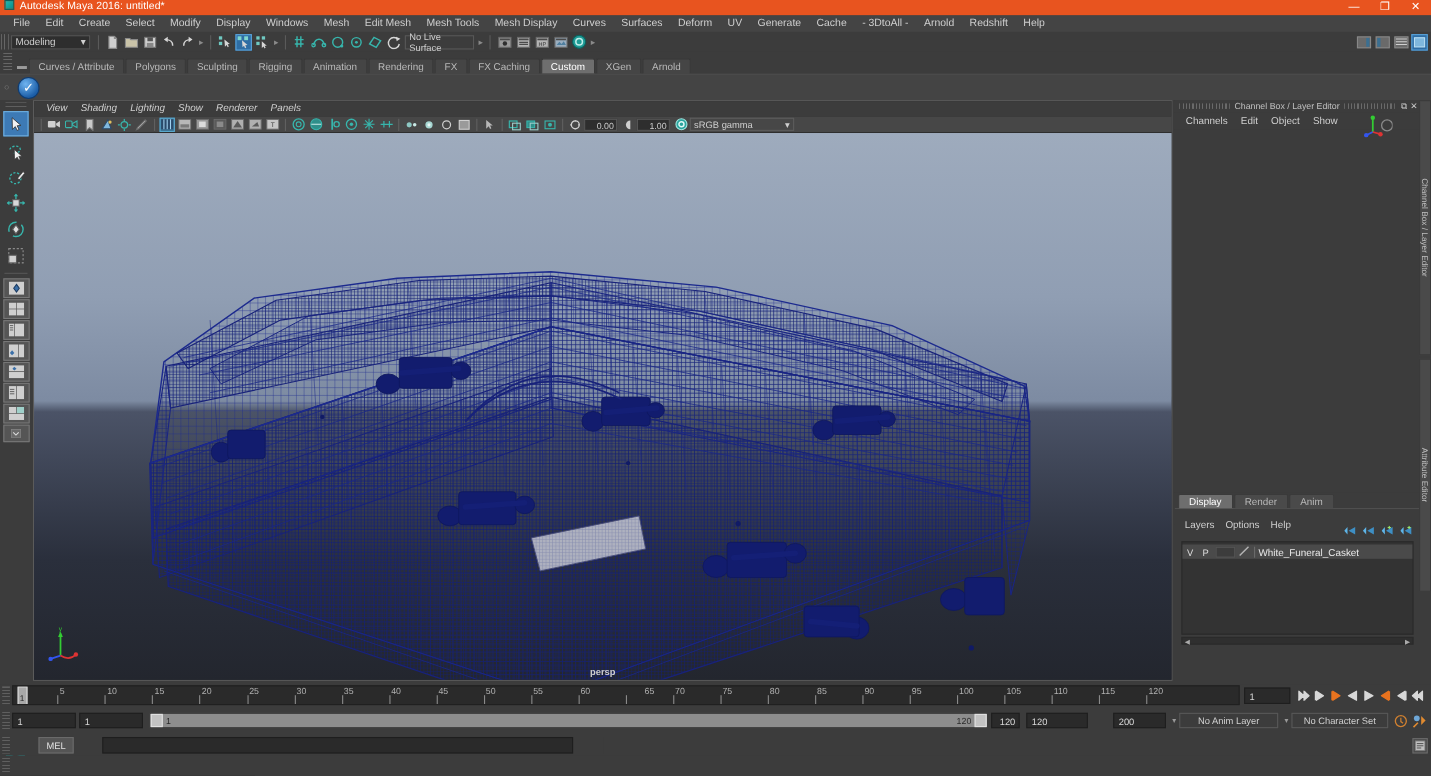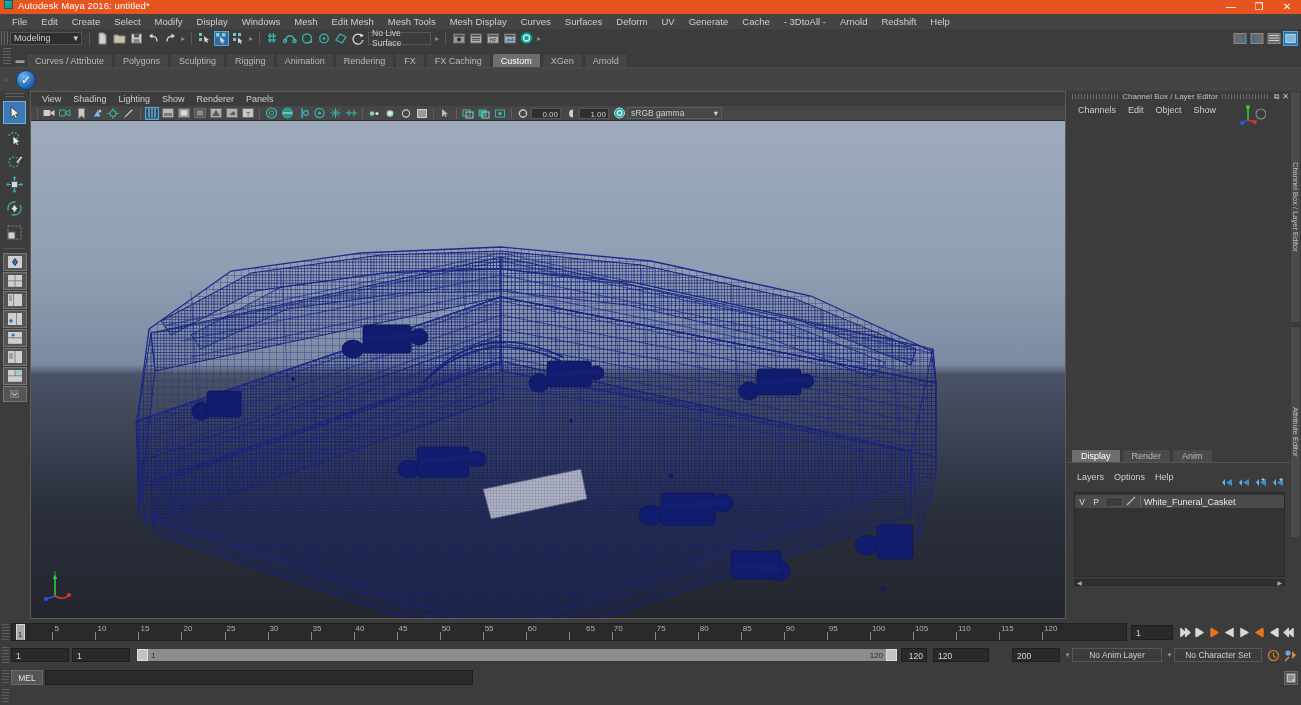--- a/index.html
+++ b/index.html
@@ -85,21 +85,21 @@
   .tb-btn{width:23px;height:23px;margin:1px auto 1px auto;display:flex;align-items:center;justify-content:center;}
   .tb-btn.sel{background:#3d7ab5;border:1px solid #6fb0e0;}
   .tb-rule{height:1px;margin:4px 4px;background:#555;}
   .tb-layout{width:24px;height:18px;margin:1px auto;background:#555;border:1px solid #777;
     display:flex;align-items:center;justify-content:center;}
   .tb-logo{position:absolute;left:3px;bottom:6px;width:22px;height:20px;}
 
   
   .vp-panel{position:absolute;left:30px;top:91px;width:1036px;height:528px;background:#2b2b2b;
     border:1px solid #5b5b5b;}
-  .vp-menubar{height:14px;background:#3c3c3c;display:flex;align-items:flex-start;padding-left:5px;}
+  .vp-menubar{height:14px;background:#3c3c3c;display:flex;align-items:flex-end;padding-left:5px;font-style:italic;}
   .vp-menubar .menu-item{font-size:9px;padding:0 6px;}
   .vp-toolbar{height:15px;background:#474747;display:flex;align-items:center;padding-left:3px;
     border-bottom:1px solid #2e2e2e;}
   .vicn{width:14px;height:13px;margin:0 1px;display:flex;align-items:center;justify-content:center;}
   .vicn.on{background:#3b6f91;border:1px solid #59a8cc;}
   .vsep{width:1px;height:11px;background:#606060;margin:0 3px;}
   .numfld{width:30px;height:11px;background:#2e2e2e;border:1px solid #555;font-size:8px;
     color:#cfcfcf;text-align:right;padding-right:2px;line-height:11px;margin-right:2px;}
   .gamma-combo{width:95px;height:12px;background:#474747;border:1px solid #5d5d5d;font-size:8.5px;
     color:#d0d0d0;display:flex;align-items:center;justify-content:space-between;padding:0 3px;}
@@ -165,21 +165,21 @@
   .rs-bar{position:relative;height:14px;flex:1;background:#4e4e4e;border:1px solid #3a3a3a;margin:0 3px;}
   .rs-range{position:absolute;left:0;top:0;height:12px;background:#8d8d8d;display:flex;align-items:center;}
   .rs-handleL{width:11px;height:12px;background:#c3c3c3;border:1px solid #e0e0e0;}
   .rs-handleR{width:11px;height:12px;background:#c3c3c3;border:1px solid #e0e0e0;}
   .rs-label{font-size:8px;color:#2a2a2a;padding:0 3px;}
   .rs-combo{height:14px;background:#3c3c3c;border:1px solid #585858;font-size:8.5px;color:#d0d0d0;
     display:flex;align-items:center;justify-content:center;margin-right:3px;}
   .rs-arrow{width:9px;text-align:center;color:#9a9a9a;font-size:7px;}
 
   
-  .cmdline{position:absolute;left:0;top:668px;width:1301px;height:19px;background:#3c3c3c;display:flex;align-items:center;}
+  .cmdline{position:absolute;left:0;top:668px;width:1301px;height:19px;background:#3c3c3c;display:flex;align-items:center;gap:24px;}
   .cmd-grip{width:7px;height:15px;margin:0 2px;
     background:repeating-linear-gradient(to bottom,#5f5f5f 0 1px,transparent 1px 3px);}
   .cmd-mel{width:32px;height:15px;background:#555;border:1px solid #6a6a6a;font-size:8.5px;color:#e0e0e0;
     display:flex;align-items:center;justify-content:center;}
   .cmd-in{width:428px;height:15px;background:#2a2a2a;border:1px solid #1e1e1e;margin-left:2px;}
   .cmd-out{flex:1;height:15px;background:#3c3c3c;margin-left:4px;}
   .cmd-script{width:14px;height:14px;border:1px solid #6a6a6a;background:#4a4a4a;margin-right:3px;
     display:flex;align-items:center;justify-content:center;}
 
   
@@ -878,20 +878,21 @@
       <svg class="axis-gizmo" viewBox="0 0 40 34">
         <path d="M12 26 L12 6" stroke="#33cc33" stroke-width="1.6"></path>
         <path d="M12 4 l-2.2 5 h4.4 z" fill="#33cc33"></path>
         <text x="12" y="4" font-size="6" fill="#33cc33" text-anchor="middle">y</text>
         <path d="M12 26 L3 29" stroke="#3355ee" stroke-width="1.6"></path>
         <circle cx="3" cy="29" r="2" fill="#3355ee"></circle>
         <path d="M12 26 Q20 31 26 25" stroke="#dd3333" stroke-width="1.6" fill="none"></path>
         <circle cx="26" cy="25" r="2" fill="#dd3333"></circle>
       </svg>
 
+      <div class="vp-label">persp</div>
     </div>
   </div>
 
   <div class="rpanel">
     <div class="rp-title">
       <div class="dots"></div>
       <span>Channel Box / Layer Editor</span>
       <div class="dots"></div>
       <div class="rp-ctrl">⧉</div>
       <div class="rp-ctrl">✕</div>

